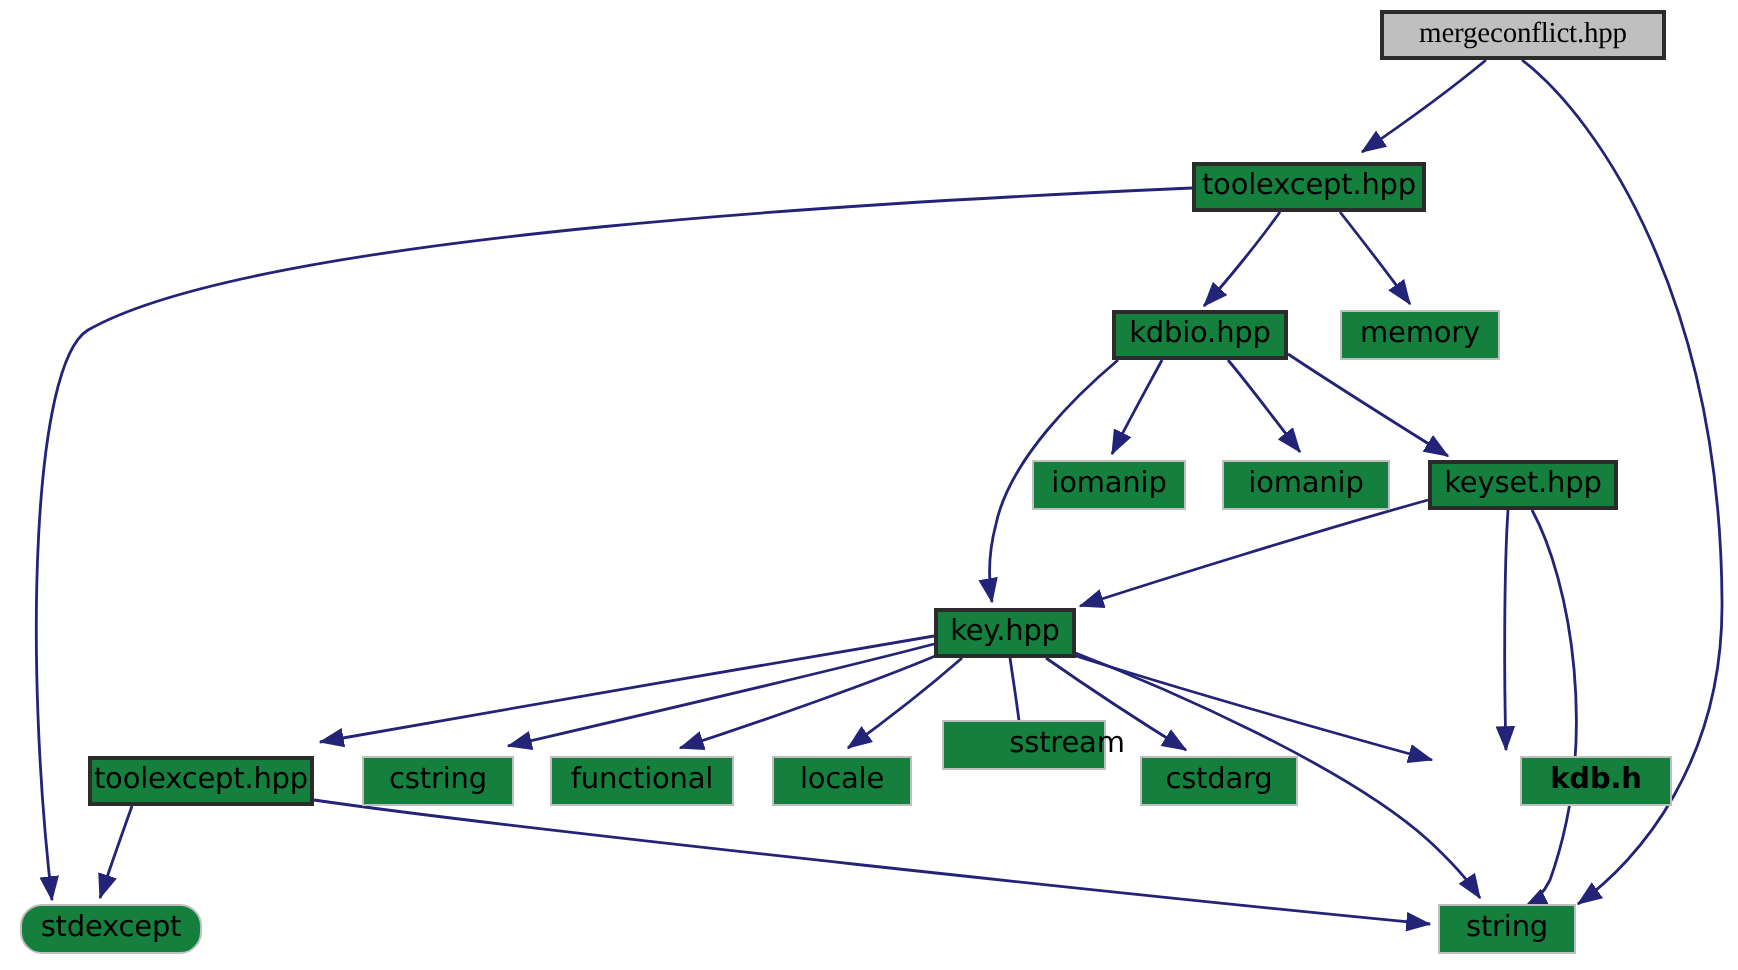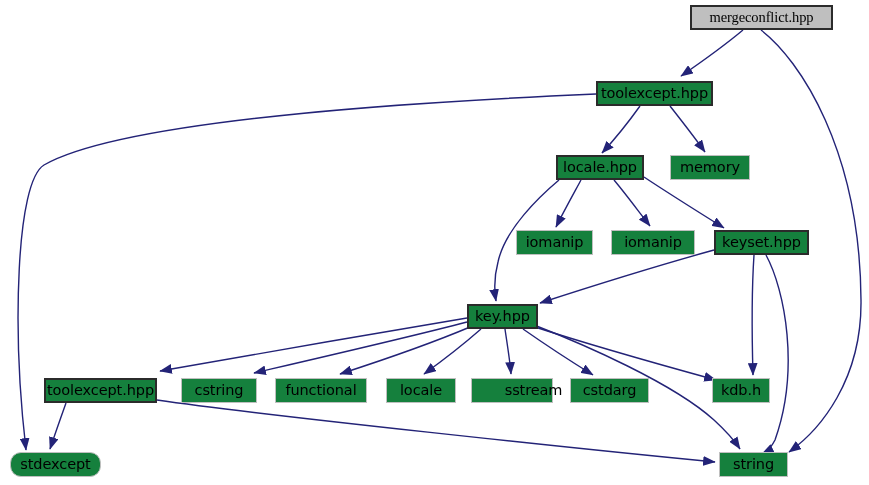--- a/index.html
+++ b/index.html
@@ -89,21 +89,21 @@
       </g>
   </svg>
   <div id="nodes">
       <div class="node current" style="left: 690px; top: 5px; width: 143px; height: 25px;">
         <span class="node-label">mergeconflict.hpp</span>
       </div>
       <div class="node strong" style="left: 596px; top: 81px; width: 117px; height: 25px;">
         <span class="node-label">toolexcept.hpp</span>
       </div>
       <div class="node strong" style="left: 556px; top: 155px; width: 88px; height: 25px;">
-        <span class="node-label">locale.hpp</span>
+        <span class="node-label">kdbio.hpp</span>
       </div>
       <div class="node" style="left: 670px; top: 155px; width: 80px; height: 25px;">
         <span class="node-label">memory</span>
       </div>
       <div class="node" style="left: 516px; top: 230px; width: 77px; height: 25px;">
         <span class="node-label">iomanip</span>
       </div>
       <div class="node" style="left: 611px; top: 230px; width: 84px; height: 25px;">
         <span class="node-label">iomanip</span>
       </div>
@@ -118,27 +118,27 @@
       </div>
       <div class="node" style="left: 181px; top: 378px; width: 76px; height: 25px;">
         <span class="node-label">cstring</span>
       </div>
       <div class="node" style="left: 275px; top: 378px; width: 92px; height: 25px;">
         <span class="node-label">functional</span>
       </div>
       <div class="node" style="left: 386px; top: 378px; width: 70px; height: 25px;">
         <span class="node-label">locale</span>
       </div>
-      <div class="node" style="left: 471px; top: 378px; width: 82px; height: 25px; padding-left: 43px;">
+      <div class="node" style="left: 471px; top: 360px; width: 82px; height: 25px; padding-left: 43px;">
         <span class="node-label">sstream</span>
       </div>
       <div class="node" style="left: 570px; top: 378px; width: 79px; height: 25px;">
         <span class="node-label">cstdarg</span>
       </div>
-      <div class="node" style="left: 712px; top: 378px; width: 58px; height: 25px;">
+      <div class="node" style="left: 760px; top: 378px; width: 76px; height: 25px; font-weight: bold;">
         <span class="node-label">kdb.h</span>
       </div>
       <div class="node" style="left: 10px; top: 452px; width: 91px; height: 25px; border-radius: 11px;">
         <span class="node-label">stdexcept</span>
       </div>
       <div class="node" style="left: 719px; top: 452px; width: 69px; height: 25px;">
         <span class="node-label">string</span>
       </div>
     </div>
 </div>

